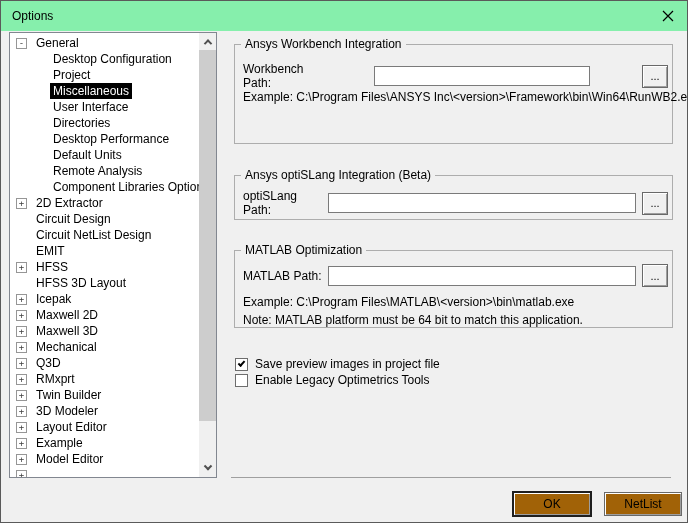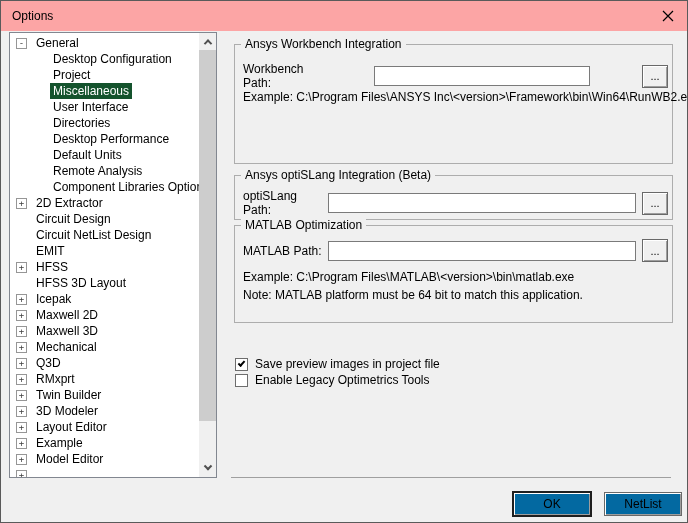--- a/index.html
+++ b/index.html
@@ -3,21 +3,21 @@
 <meta charset="utf-8">
 <style>
   html,body{margin:0;padding:0;background:#c8c8c8;}
   *{box-sizing:border-box;}
   .dialog{
     position:relative;width:688px;height:523px;background:#f0f0f0;
     border:1px solid #5a5a5a;overflow:hidden;
     font-family:"Liberation Sans",sans-serif;font-size:12px;color:#000;
   }
   
-  .titlebar{position:absolute;left:0;top:0;right:0;height:30px;background:#fca5a5;}
+  .titlebar{position:absolute;left:0;top:0;right:0;height:30px;background:#86efac;}
   .title{position:absolute;left:11px;top:0;line-height:30px;font-size:12px;}
   .close-btn{position:absolute;right:13px;top:9px;width:12px;height:12px;cursor:pointer;}
   
   .tree-panel{
     position:absolute;left:8px;top:31px;width:208px;height:446px;
     background:#ffffff;border:1px solid #828790;
   }
   .tree-rows{position:absolute;left:0;top:2px;right:17px;bottom:0;overflow:hidden;}
   .tree-row{height:16px;display:flex;align-items:center;white-space:nowrap;cursor:default;}
   .indent0{width:6px;flex:none;}
@@ -34,23 +34,23 @@
   .scrollbar{position:absolute;right:0;top:0;width:17px;height:100%;background:#f0f0f0;}
   .sb-btn{position:absolute;left:0;width:17px;height:17px;background:#f0f0f0;display:flex;align-items:center;justify-content:center;}
   .sb-up{top:0;}
   .sb-down{bottom:0;}
   .chev{width:6px;height:6px;border-left:2px solid #505050;border-top:2px solid #505050;}
   .chev.up{transform:rotate(45deg) translate(1px,1px);}
   .chev.down{transform:rotate(225deg) translate(2px,2px);}
   .sb-thumb{position:absolute;left:0;top:17px;width:17px;height:371px;background:#cdcdcd;}
   
   .groupbox{position:absolute;left:233px;width:439px;border:1px solid #adadad;}
-  .gb-workbench{top:43px;height:120px;}
+  .gb-workbench{top:43px;height:100px;}
   .gb-optislang{top:174px;height:45px;}
-  .gb-matlab{top:224px;height:98px;}
+  .gb-matlab{top:249px;height:78px;}
   .gb-legend{position:absolute;top:-8px;left:6px;background:#f0f0f0;padding:0 4px;line-height:14px;}
   .path-row{position:absolute;left:8px;right:4px;display:flex;align-items:center;}
   .gb-workbench .path-row{top:17px;gap:46px;}
   .gb-optislang .path-row{top:13px;}
   .gb-matlab .path-row{top:13px;}
   .path-label{flex:none;width:85px;}
   .path-input{
     flex:1;height:20px;border:1px solid #7a7a7a;background:#fff;padding:1px 3px;
     font-family:"Liberation Sans",sans-serif;font-size:12px;min-width:0;
   }
@@ -73,21 +73,21 @@
     margin-right:7px;position:relative;
   }
   .cb-check{
     display:none;position:absolute;left:2px;top:2px;width:7px;height:4px;
     border-left:2px solid #000;border-bottom:2px solid #000;transform:rotate(-48deg);
   }
   .cb-box.checked .cb-check{display:block;}
   
   .separator{position:absolute;left:230px;top:476px;width:440px;height:1px;background:#9f9f9f;}
   .action-btn{
-    position:absolute;top:491px;width:78px;height:24px;background:#0369a1;
+    position:absolute;top:491px;width:78px;height:24px;background:#a16207;
     border:1px solid #696969;
     box-shadow:inset 1px 1px 0 #ffffff,inset -1px -1px 0 #9e9e9e;
     font-family:"Liberation Sans",sans-serif;font-size:12px;cursor:pointer;
   }
   .btn-ok{left:512px;border:1px solid #1f1f1f;box-shadow:0 0 0 1px #1f1f1f,inset 1px 1px 0 #ffffff,inset -1px -1px 0 #9e9e9e;}
   .btn-cancel{left:603px;}
 </style>
 </head>
 <body>
 
@@ -115,21 +115,21 @@
           <span class="tree-label">Desktop Configuration</span>
         </div>
         <div class="tree-row">
           <span class="indent1"></span>
           <span class="toggle-ph"></span>
           <span class="tree-label">Project</span>
         </div>
         <div class="tree-row">
           <span class="indent1"></span>
           <span class="toggle-ph"></span>
-          <span class="tree-label selected" style="background: #14532d;">Miscellaneous</span>
+          <span class="tree-label selected" style="background: #000000;">Miscellaneous</span>
         </div>
         <div class="tree-row">
           <span class="indent1"></span>
           <span class="toggle-ph"></span>
           <span class="tree-label">User Interface</span>
         </div>
         <div class="tree-row">
           <span class="indent1"></span>
           <span class="toggle-ph"></span>
           <span class="tree-label">Directories</span>

